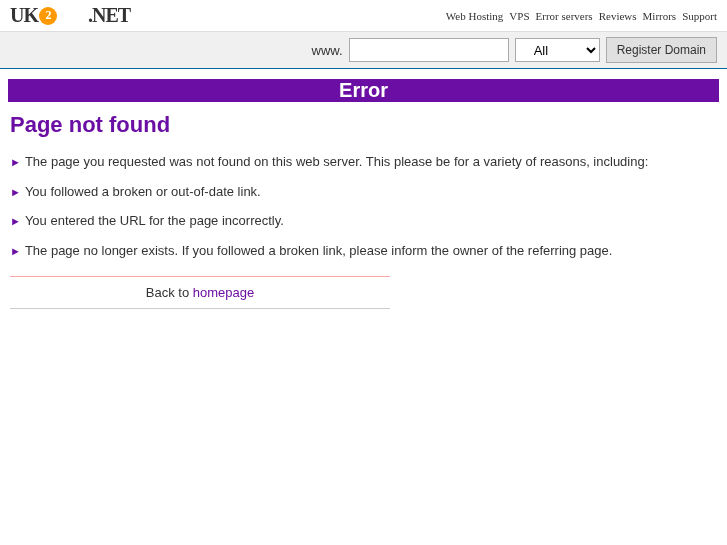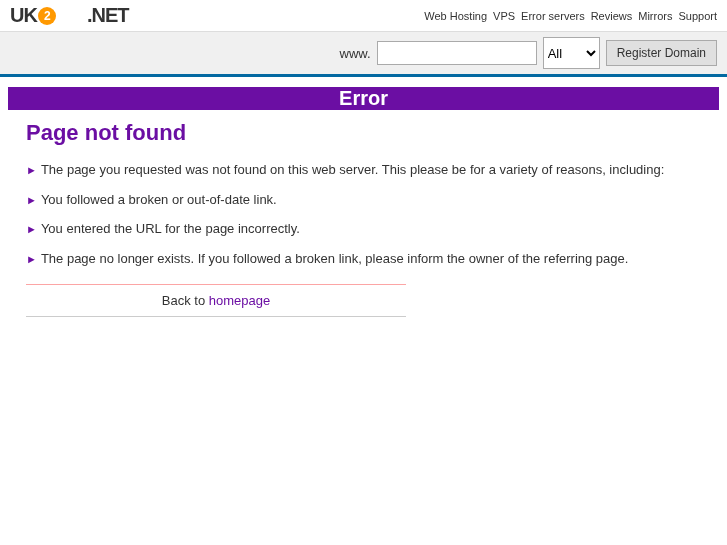--- a/index.html
+++ b/index.html
@@ -6,20 +6,21 @@
     body { font-family: Arial, sans-serif; font-size: 13px; color: #333; background: #fff; }
 
     
     #header {
       display: flex;
       align-items: center;
       justify-content: space-between;
       padding: 4px 10px;
       border-bottom: 1px solid #ddd;
       background: #fff;
+      font-family: Liberation Serif, serif;
     }
     #logo {
       display: flex;
       align-items: center;
       font-size: 20px;
       font-weight: bold;
       color: #333;
       letter-spacing: -1px;
     }
     #logo .logo-uk { color: #333; }
@@ -48,41 +49,41 @@
       text-decoration: none;
     }
 
     
     #domain-bar {
       display: flex;
       align-items: center;
       justify-content: flex-end;
       padding: 5px 10px;
       background: #f0f0f0;
-      border-bottom: 3px solid #0369a1;
+      border-bottom: 1px solid #0369a1;
       gap: 6px;
     }
     #domain-bar label {
       font-size: 13px;
       color: #333;
     }
     #domain-input {
       width: 160px;
       height: 24px;
       border: 1px solid #aaa;
       padding: 2px 4px;
       font-size: 13px;
       background: #fff;
     }
     #domain-select {
-      height: 32px;
+      height: 24px;
       border: 1px solid #aaa;
       font-size: 13px;
       background: #fff;
-      padding: 0 0;
+      padding: 0 14px;
     }
     #register-btn {
       height: 26px;
       padding: 0 10px;
       background: #e0e0e0;
       border: 1px solid #aaa;
       font-size: 12px;
       font-weight: normal;
       cursor: pointer;
       color: #333;
@@ -93,21 +94,21 @@
       background: #6b0ea3;
       color: #fff;
       text-align: center;
       font-size: 20px;
       font-weight: bold;
       margin: 10px 8px 0 8px;
     }
 
     
     #main {
-      padding: 10px 10px 10px 26px;
+      padding: 10px 10px 10px 10px;
     }
     #page-not-found-title {
       color: #6b0ea3;
       font-size: 22px;
       font-weight: bold;
       margin-bottom: 14px;
     }
 
     .bullet-item {
       display: flex;

